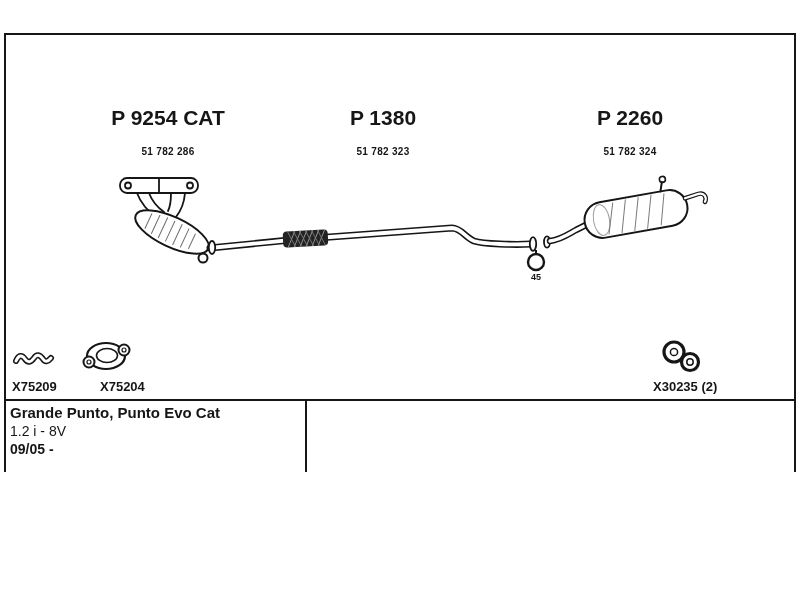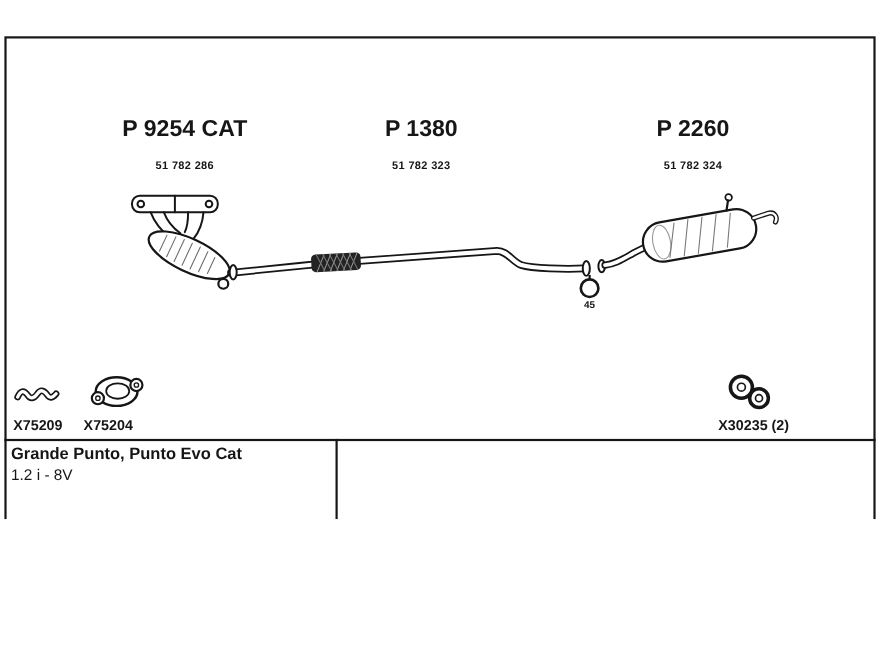--- a/index.html
+++ b/index.html
@@ -111,27 +111,28 @@
     <div class="part-number">51 782 323</div>
   </div>
   <div class="part-label" style="left:565px;width:130px">
     <div class="part-code">P 2260</div>
     <div class="part-number">51 782 324</div>
   </div>
 
   <div class="callout" style="left:531px;top:272px">45</div>
 
   <div class="hw-label" style="left:12px;top:379px">X75209</div>
-  <div class="hw-label" style="left:76px;top:379px">X75204</div>
+  <div class="hw-label" style="left:100px;top:379px">X75204</div>
   <div class="hw-label" style="left:653px;top:379px">X30235 (2)</div>
 
   <div class="tline" style="left:4px;top:399px;width:792px;height:2px"></div>
   <div class="tline" style="left:305px;top:399px;width:2px;height:168px"></div>
 
   <div class="veh-cell">
     <div class="veh-model">Grande Punto, Punto Evo Cat</div>
     <div class="veh-engine">1.2 i - 8V</div>
+    <div class="veh-date">09/05 -</div>
   </div>
 
 
   <div class="doc-code">FI706</div>
 
 </div>
 
 </body></html>

